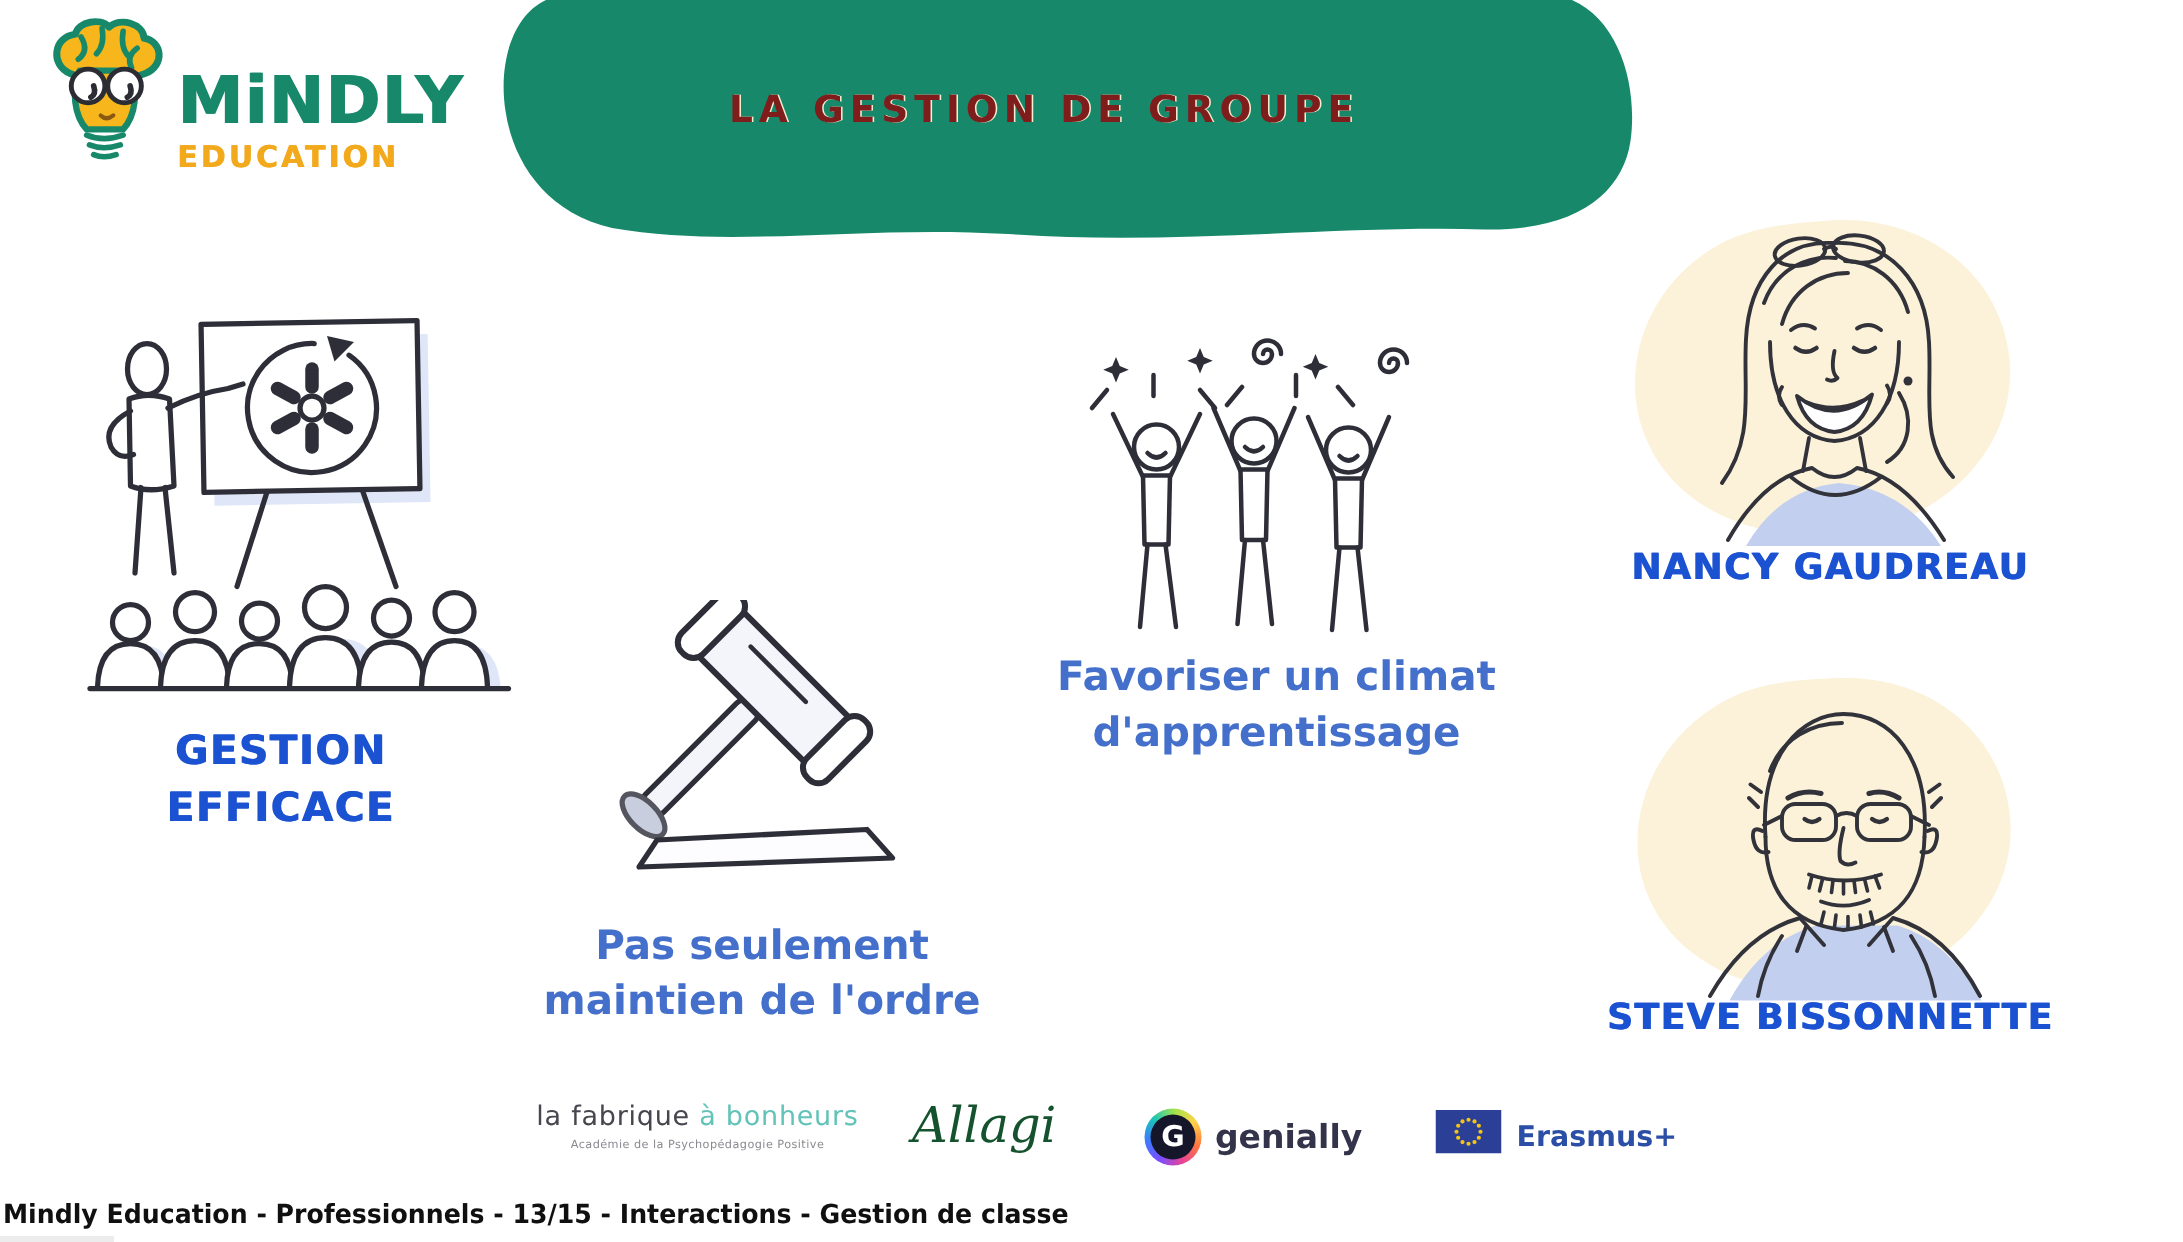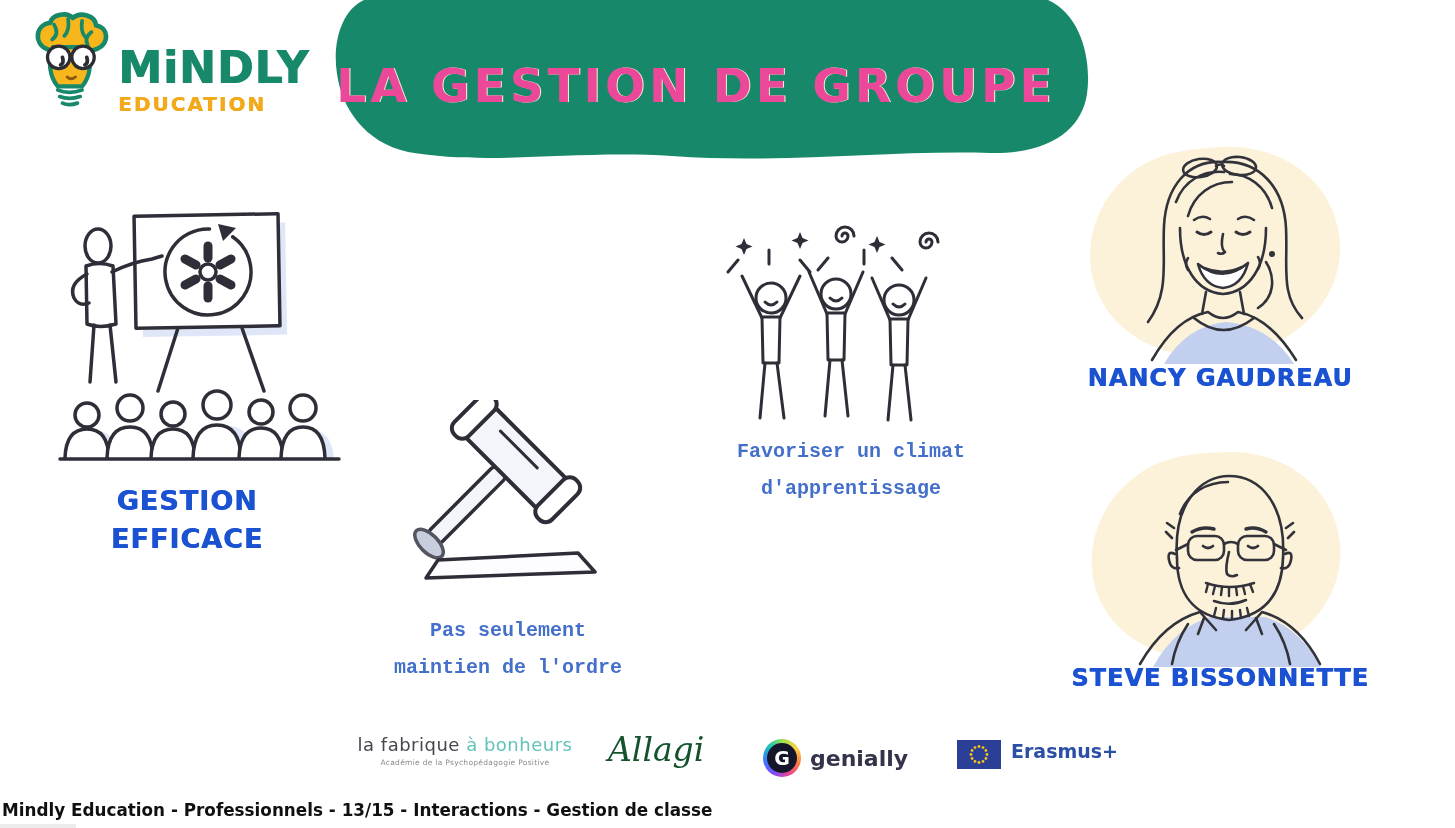--- a/index.html
+++ b/index.html
@@ -11,50 +11,50 @@
   .logo-text{margin-left:6px;line-height:1;}
   .logo-name{font-size:44px;font-weight:800;color:#17896a;letter-spacing:1px;
              text-shadow:1px 0 0 #17896a;}
   .logo-sub{font-size:20px;font-weight:800;color:#f2a91c;letter-spacing:2px;margin-top:4px;
             text-shadow:.5px 0 0 #f2a91c;}
 
   
   .banner{position:absolute;left:330px;top:0;width:762px;height:163px;}
   .banner svg{position:absolute;inset:0;}
   .banner-title{position:absolute;left:0;right:30px;top:58px;text-align:center;
-                color:#ec4899;font-size:47px;font-weight:800;letter-spacing:4px;
+                color:#7f1d1d;font-size:25px;font-weight:800;letter-spacing:4px;
                 text-shadow:1px 0 0 #f5eed1;}
 
   
   .sketch{position:absolute;}
   .comic-caption{position:absolute;text-align:center;color:#1b52d1;font-weight:800;
                  font-size:27px;line-height:38px;letter-spacing:1px;
                  text-shadow:.7px 0 0 #1b52d1;}
   .soft-caption{position:absolute;text-align:center;color:#4470cb;font-weight:700;
-                font-size:20px;line-height:37px;font-family:Liberation Mono, monospace;}
+                font-size:27px;line-height:37px;}
 
   
   .person-name{position:absolute;text-align:center;color:#1b52d1;font-weight:700;
                font-size:24px;letter-spacing:1px;text-shadow:.7px 0 0 #1b52d1;}
 
   
   .fabrique{position:absolute;left:340px;top:736px;width:250px;text-align:center;line-height:1;}
   .fabrique-main{font-size:18px;color:#46464e;letter-spacing:.5px;}
   .fabrique-main .teal{color:#62c3b9;}
   .fabrique-tag{font-size:7.5px;color:#8a8a90;margin-top:5px;letter-spacing:.3px;}
   .allagi{position:absolute;left:608px;top:730px;font-family:"DejaVu Serif",serif;
           font-style:italic;font-size:33px;color:#14532d;}
   .genially{position:absolute;left:763px;top:739px;display:flex;align-items:center;}
   .genially-icon{width:38px;height:38px;border-radius:50%;
       background:conic-gradient(from 210deg,#7b4dff,#3d7bff,#19c5b8,#a5e34a,#ffd24a,#ff7a3d,#e84393,#7b4dff);
       display:flex;align-items:center;justify-content:center;}
   .genially-core{width:30px;height:30px;border-radius:50%;background:#16162b;color:#fff;
       font-size:19px;font-weight:800;display:flex;align-items:center;justify-content:center;}
   .genially-text{margin-left:9px;font-size:22px;font-weight:700;color:#33334a;}
-  .erasmus{position:absolute;left:957px;top:740px;display:flex;align-items:flex-start;}
+  .erasmus{position:absolute;left:957px;top:740px;display:flex;align-items:flex-end;}
   .erasmus-text{margin-left:10px;font-size:19px;font-weight:600;color:#2b4ea6;}
 
   
   .status-bar{position:absolute;left:0;top:795px;width:1169px;height:33px;background:#fff;}
   .status-text{position:absolute;left:2px;top:0;font-size:17.5px;font-weight:800;color:#101010;
                line-height:30px;transform:scaleX(.96);transform-origin:left center;white-space:nowrap;}
   .status-stub{position:absolute;left:0;top:824px;width:76px;height:4px;background:#ececec;}
 </style>
 </head>
 <body>

